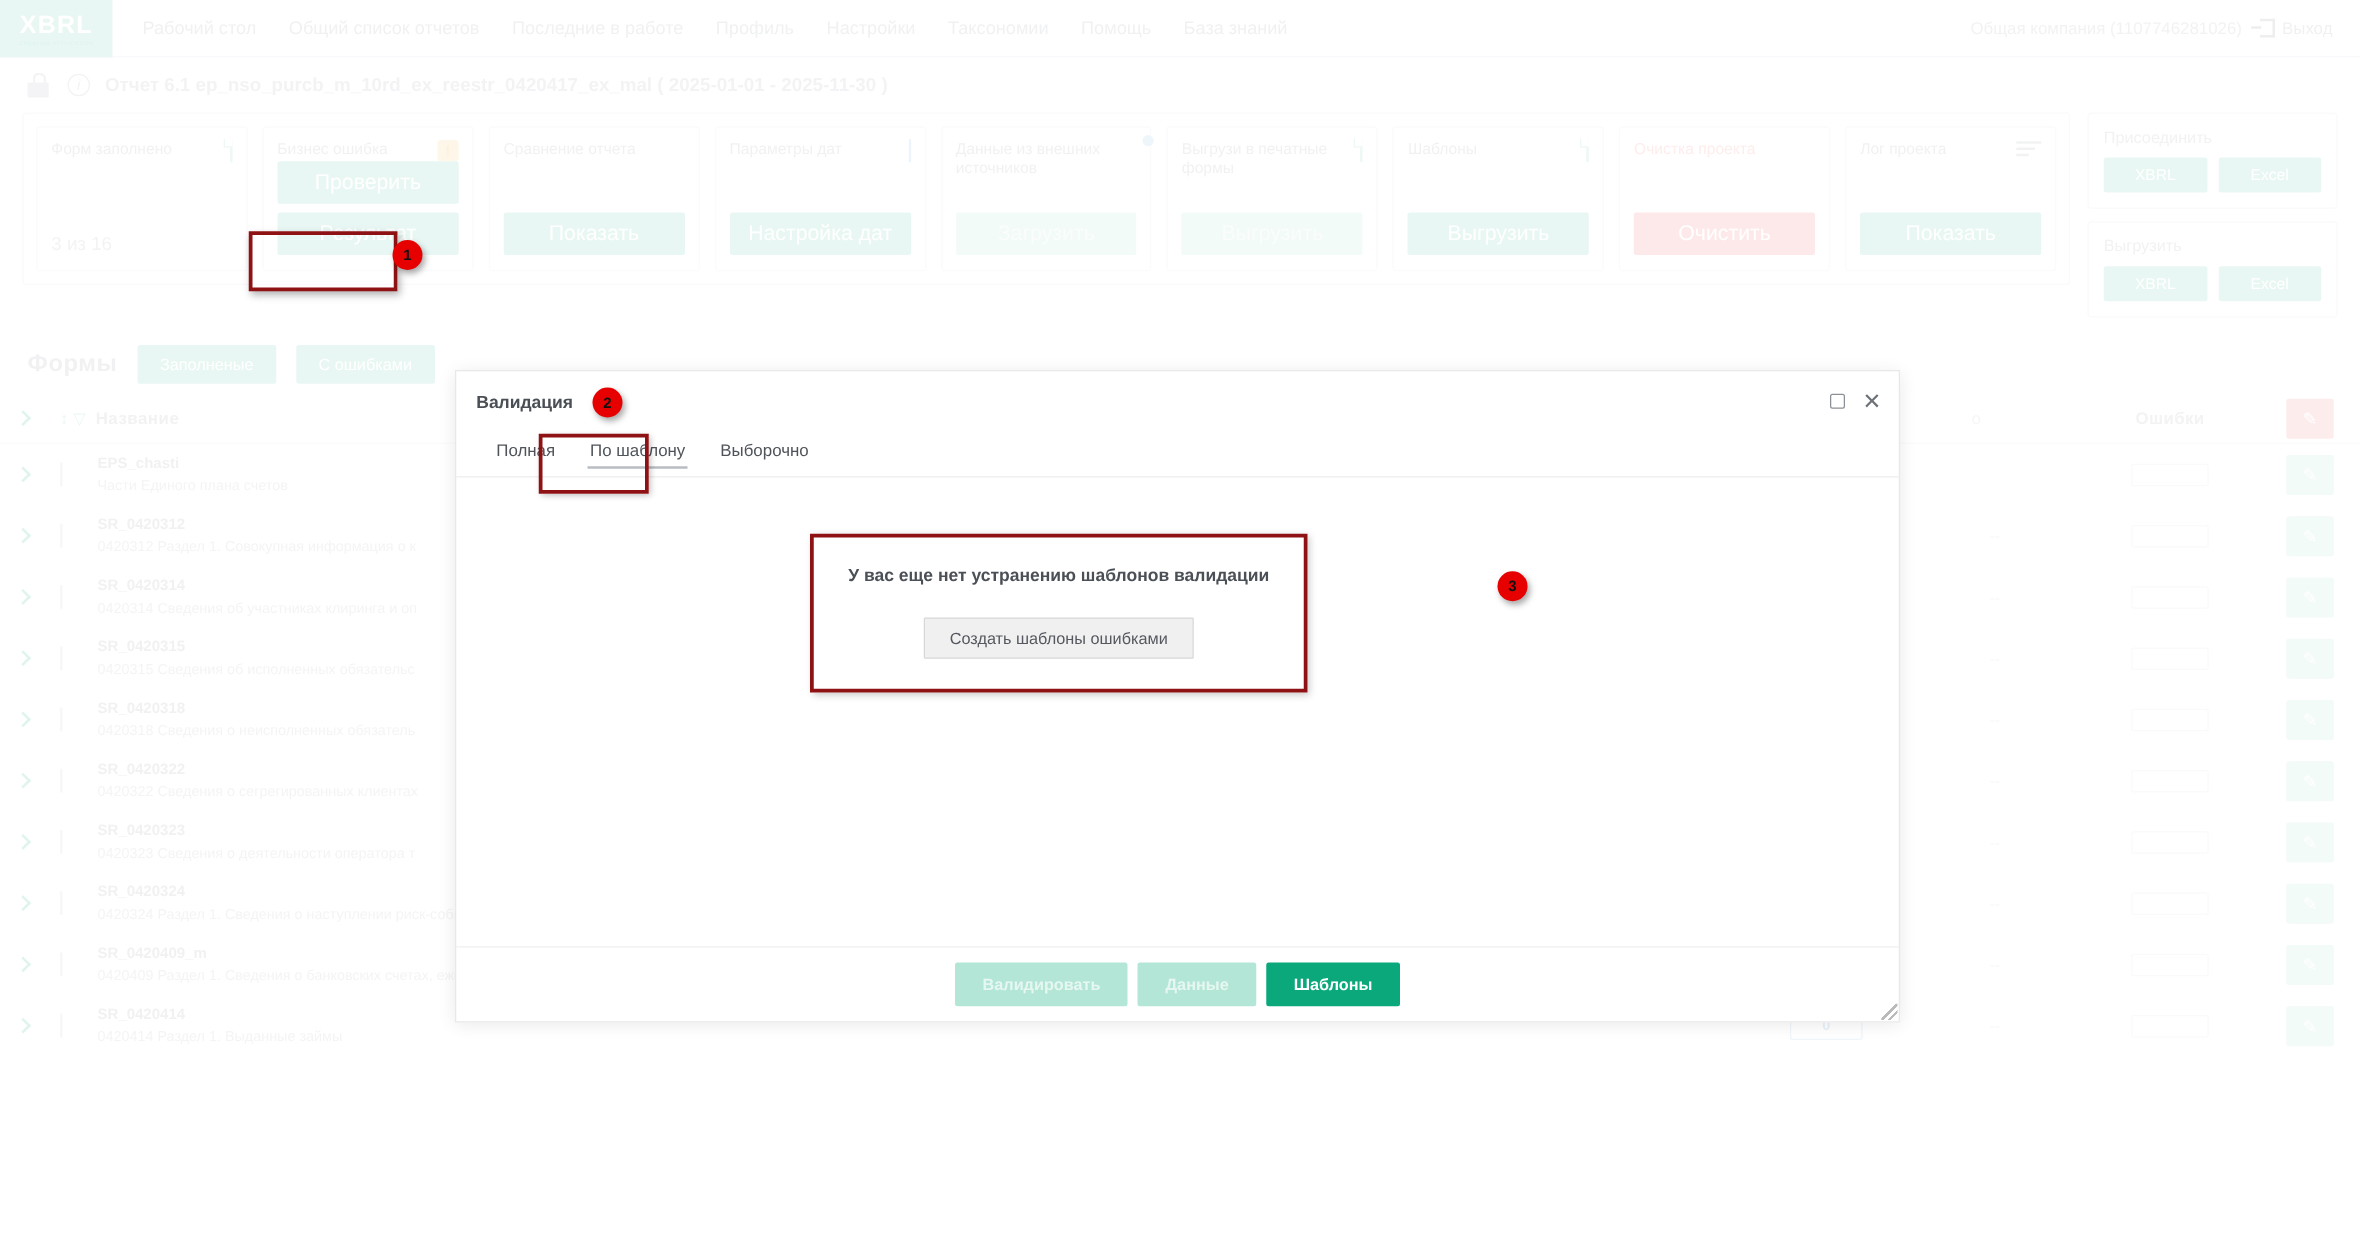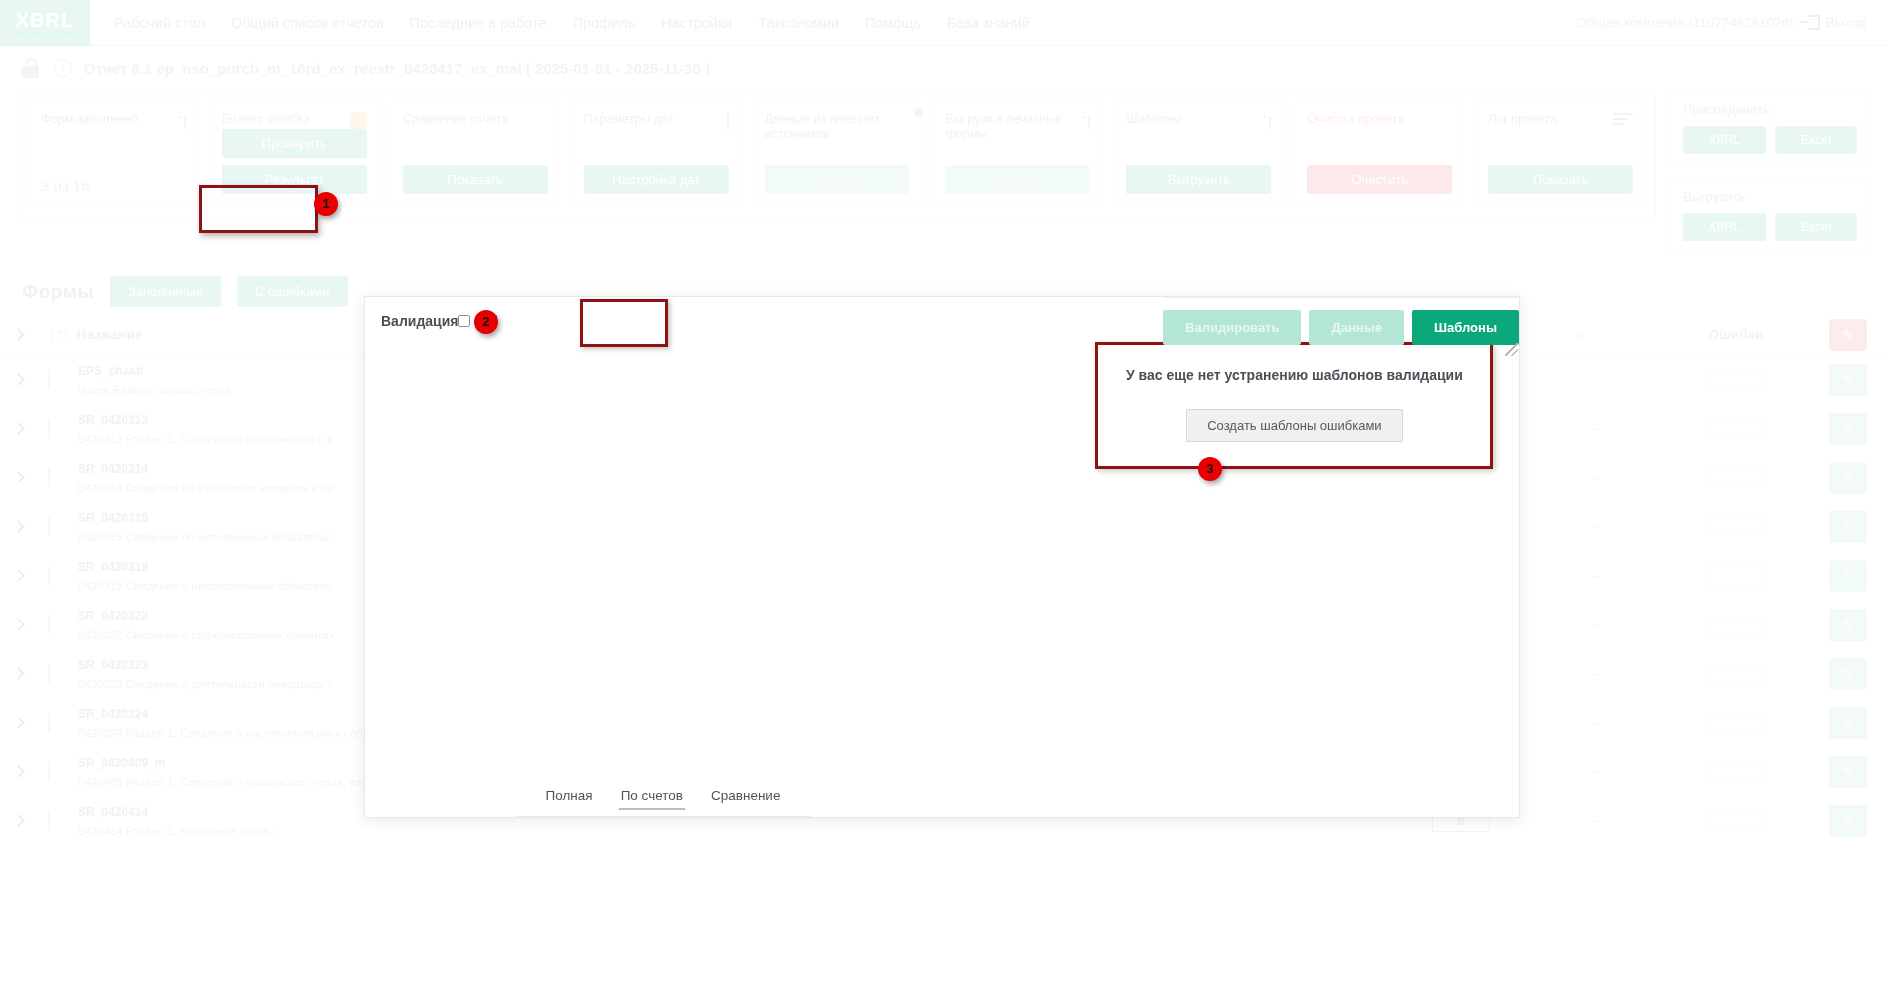--- a/index.html
+++ b/index.html
@@ -112,21 +112,21 @@
   .ico-brush { width:19px; height:19px; border-radius:3px; background:#fbd5d4; position:relative; }
   .ico-brush:after { content:"\270E"; position:absolute; inset:0; color:#fff; font-size:12px; display:flex; align-items:center; justify-content:center; }
   .ico-lines { width:20px; height:14px; display:flex; flex-direction:column; gap:3px; justify-content:center; }
   .ico-lines i { display:block; height:2px; background:#e2e3e6; }
   .ico-lines i:nth-child(1){width:100%;} .ico-lines i:nth-child(2){width:75%;} .ico-lines i:nth-child(3){width:50%;}
 
   .card-count { font-size: 15px; color: #e4e5e8; margin-top: auto; padding-top: 14px; }
   .card-btn {
     margin-top: auto;
     background: #cdeee4; color: #ffffff; border: none; border-radius: 2px;
-    font-size: 13px; font-family: inherit;
+    font-size: 17px; font-family: inherit;
     padding: 7px 4px; cursor: pointer; width: 100%;
   }
   .card-btn.faint { background: #e4f5ef; color: #f3fbf8; }
   .card-btn.danger { background: #fbcfce; }
   .card-btns { margin-top: auto; display: flex; flex-direction: column; gap: 7px; }
 
   .right-panel { width: 200px; margin-left: 14px; display: flex; flex-direction: column; gap: 10px; }
   .rp-box { border: 1px solid #f5f3f7; border-radius: 3px; padding: 11px 12px 12px; }
   .rp-title { font-size: 13px; color: #e1e2e5; margin-bottom: 9px; }
   .rp-btns { display: flex; gap: 9px; }
@@ -178,21 +178,21 @@
   .act-btn { width: 38px; height: 32px; border-radius: 2px; background: #e4f5ef; position: relative; cursor: pointer; }
   .act-btn.head { background: #fbd5d4; }
   .act-btn:after { content:"\270E"; position:absolute; inset:0; display:flex; align-items:center; justify-content:center; color:#fff; font-size:14px; }
 
   
   .modal-backdrop { position: absolute; inset: 0; background: rgba(255,255,255,.55); }
   .modal {
     position: absolute; left: 364px; top: 296px; width: 1156px; height: 522px;
     background: #ffffff; border: 1px solid #e8e8e8;
     box-shadow: 0 2px 14px rgba(0,0,0,.09);
-    display: flex; flex-direction: row;
+    display: flex; flex-direction: column;
   }
   .modal-head {
     height: 48px; display: flex; align-items: center;
     padding: 0 14px 0 16px; position: relative;
   }
   .modal-title { font-size: 14px; font-weight: bold; color: #4a4f55; }
   .modal-ctrls { margin-left: auto; display: flex; align-items: center; gap: 14px; }
   .mx-square { width: 12px; height: 12px; border: 1.5px solid #8b9097; border-radius: 2px; cursor: pointer; }
   .mx-close { font-size: 18px; color: #6d7278; line-height: 1; cursor: pointer; }
 
@@ -640,22 +640,22 @@
   <div class="modal-head">
     <span class="modal-title">Валидация</span>
     <span class="modal-ctrls">
       <span class="mx-square"></span>
       <span class="mx-close">✕</span>
     </span>
   </div>
 
   <div class="modal-tabs">
     <span class="mtab">Полная</span>
-    <span class="mtab active">По счетов</span>
-    <span class="mtab">Сравнение</span>
+    <span class="mtab active">По шаблону</span>
+    <span class="mtab">Выборочно</span>
     <span class="tab-hl"></span>
   </div>
 
   <div class="modal-body">
     <div class="empty-card">
       <div class="empty-title">У вас еще нет устранению шаблонов валидации</div>
       <button class="empty-btn">Создать шаблоны ошибками</button>
     </div>
   </div>
 

